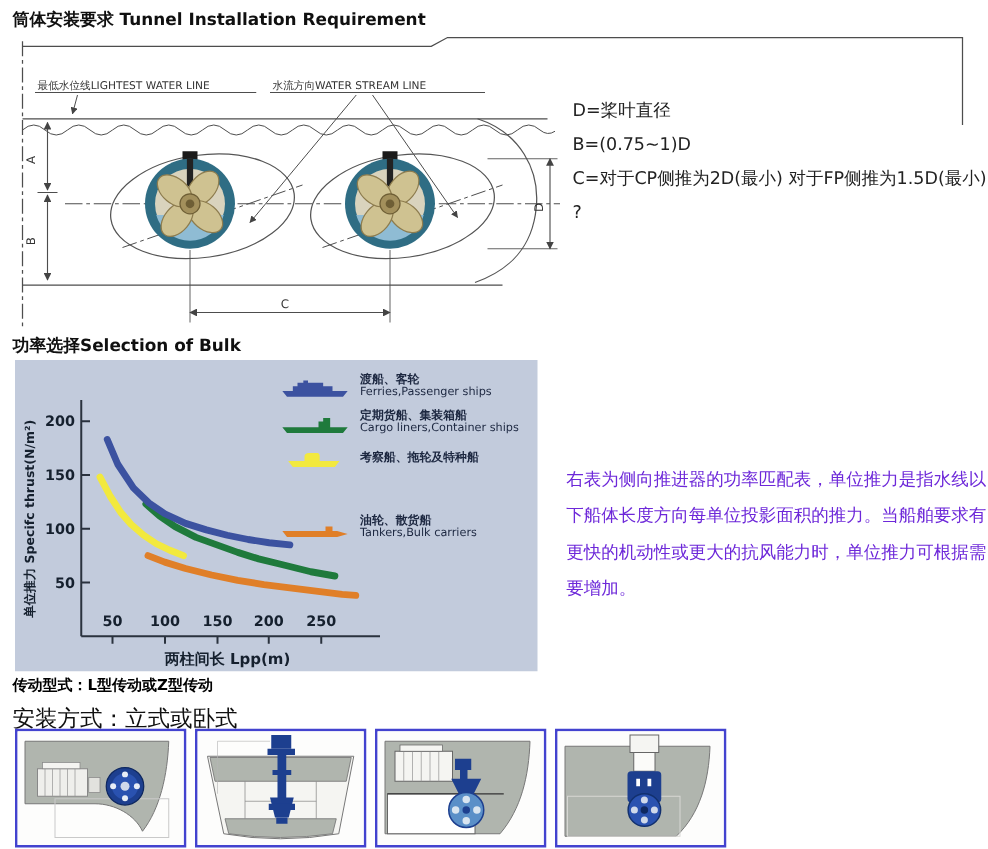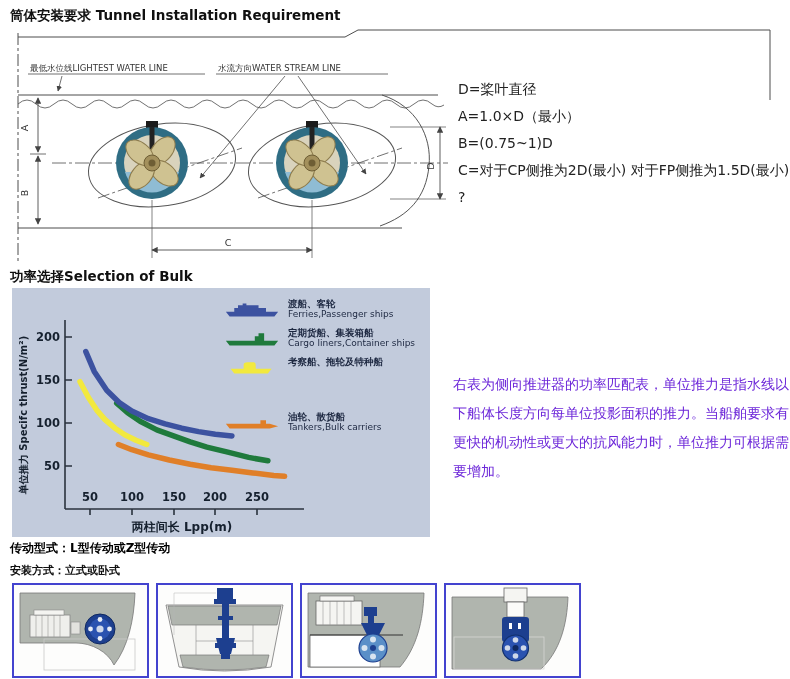--- a/index.html
+++ b/index.html
@@ -2,27 +2,27 @@
 <html><head>
 <meta charset="utf-8">
 <style>
   html,body{margin:0;padding:0;}
   body{width:790px;height:679px;position:relative;background:#ffffff;
        font-family:"DejaVu Sans","Liberation Sans",sans-serif;color:#222;overflow:hidden;}
   .abs{position:absolute;}
   .h1{left:10px;top:7px;font-size:13.5px;font-weight:bold;color:#101010;}
   .h2{left:10px;top:268px;font-size:13.5px;font-weight:bold;color:#101010;}
   .h3a{left:10px;top:540px;font-size:12px;font-weight:bold;color:#000000;}
-  .h3b{left:10px;top:563px;font-size:11px;font-weight:bold;color:#101010;}
+  .h3b{left:10px;top:563px;font-size:18px;font-weight:normal;color:#101010;}
   .diagram{left:0;top:28px;}
   .specs{left:458px;top:76px;width:332px;font-size:14px;line-height:27px;color:#222;}
   .note{left:453px;top:356px;width:336px;font-size:14px;line-height:29px;color:#6d28d9;text-align:justify;}
   .chart-panel{left:12px;top:288px;width:418px;height:249px;background:#c2cbdc;}
   .legend{position:absolute;left:212px;top:10px;width:204px;}
-  .lg{display:flex;gap:8px;align-items:flex-start;margin-bottom:7px;}
+  .lg{display:flex;gap:8px;align-items:center;margin-bottom:7px;}
   .lg svg{width:56px;height:20px;flex:none;margin-top:1px;}
   .lg .txt{font-size:9px;line-height:11px;color:#1c2740;}
   .lg .cn{font-weight:bold;font-size:9.5px;}
   .lg.gap{margin-top:34px;}
   .install-row{left:12px;top:583px;display:flex;gap:7px;}
   .frame{width:133px;height:91px;border:2px solid #4343cf;background:#ffffff;}
   svg text{font-family:"DejaVu Sans","Liberation Sans",sans-serif;}
 </style>
 </head>
 <body>
@@ -89,21 +89,20 @@
     <text x="218" y="43">水流方向WATER STREAM LINE</text>
     <text transform="translate(28,100) rotate(-90)" text-anchor="middle" font-size="9.5">A</text>
     <text transform="translate(28,165) rotate(-90)" text-anchor="middle" font-size="9.5">B</text>
     <text x="228" y="218" text-anchor="middle" font-size="9.5">C</text>
     <text transform="translate(434,138) rotate(-90)" text-anchor="middle" font-size="9.5">D</text>
   </g>
 </svg>
 
 <div class="abs specs">
   <div>D=桨叶直径</div>
-  <div>A=1.0×D（最小）</div>
   <div>B=(0.75~1)D</div>
   <div>C=对于CP侧推为2D(最小) 对于FP侧推为1.5D(最小)</div>
   <div>?</div>
 </div>
 
 <div class="abs h2">功率选择Selection of Bulk</div>
 
 <div class="abs chart-panel">
   <svg width="418" height="249" viewBox="0 0 418 249">
     <g stroke="#2a323e" stroke-width="1.6" fill="none">

